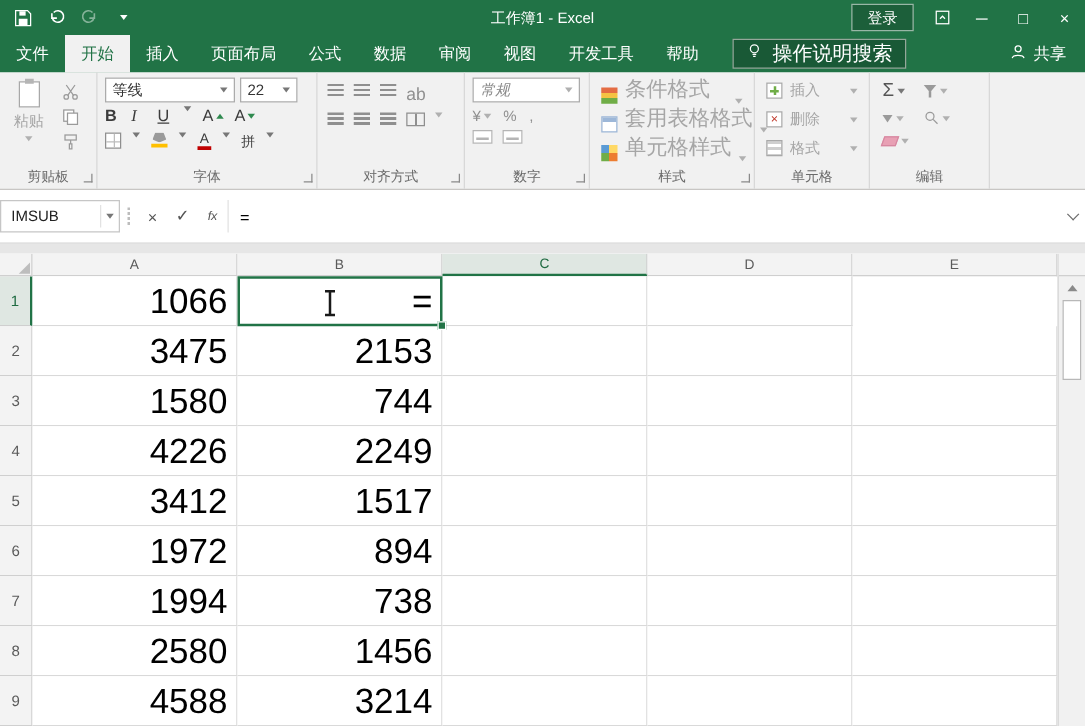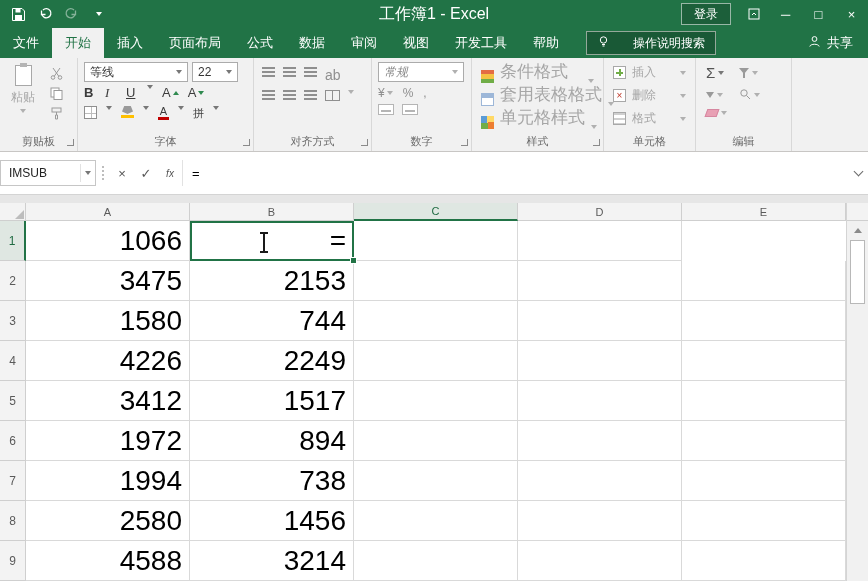--- a/index.html
+++ b/index.html
@@ -6,31 +6,31 @@
   html,body{width:868px;height:581px;overflow:hidden;}
   body{font-family:"Liberation Sans","DejaVu Sans",sans-serif;background:#fff;}
   .app{width:868px;height:581px;display:flex;flex-direction:column;}
 
   
   .titlebar{flex:0 0 28px;background:#217346;position:relative;display:flex;align-items:center;color:#fff;}
   .qat{display:flex;align-items:center;gap:11px;padding-left:10px;}
   .qicon{width:16px;height:16px;display:flex;align-items:center;justify-content:center;}
   .dim{opacity:.45;}
   .flip{transform:scaleX(-1);}
-  .tb-title{position:absolute;left:50%;top:0;transform:translateX(-50%);height:28px;display:flex;align-items:center;font-size:16px;white-space:nowrap;}
+  .tb-title{position:absolute;left:50%;top:0;transform:translateX(-50%);height:28px;display:flex;align-items:center;font-size:12px;white-space:nowrap;}
   .tb-right{margin-left:auto;display:flex;align-items:stretch;height:100%;}
   .login{display:flex;align-items:center;padding:0 12px;margin:3px 8px;background:#1c5f3a;border:1px solid rgba(255,255,255,.55);font-size:12px;}
   .rdo{width:30px;display:flex;align-items:center;justify-content:center;}
   .winbtn{width:33px;display:flex;align-items:center;justify-content:center;font-size:13px;}
 
   
   .tabrow{flex:0 0 30px;background:#217346;display:flex;align-items:stretch;color:#fff;font-size:13px;}
   .tab{display:flex;align-items:center;padding:0 13px;white-space:nowrap;}
   .tab.sel{background:#f1f1f1;color:#217346;}
-  .tellme{display:flex;align-items:center;gap:23px;margin:3px 0 3px 14px;padding:0 10px;border:1px solid #94a89a;background:rgba(0,0,0,.22);font-size:12px;white-space:nowrap;}
+  .tellme{display:flex;align-items:center;gap:8px;margin:3px 0 3px 14px;padding:0 10px;border:1px solid #94a89a;background:rgba(0,0,0,.22);font-size:16px;white-space:nowrap;}
   .share{margin-left:auto;display:flex;align-items:center;gap:6px;padding:0 15px;}
 
   
   .ribbon{flex:0 0 94px;background:#f1f1f1;border-bottom:1px solid #c8c6c4;display:flex;color:#444;}
   .group{position:relative;display:flex;flex-direction:column;border-right:1px solid #d8d8d8;}
   .gbody{flex:1;display:flex;}
   .glabel{height:17px;font-size:11px;color:#6a6a6a;display:flex;align-items:center;justify-content:center;padding-bottom:2px;}
   .dlg{position:absolute;right:3px;bottom:5px;width:7px;height:7px;border-right:1px solid #8a8a8a;border-bottom:1px solid #8a8a8a;}
   .ct{display:inline-block;width:0;height:0;border-left:3px solid transparent;border-right:3px solid transparent;border-top:4px solid #777;}
   .ctd{border-top-color:#b0b0b0;}

